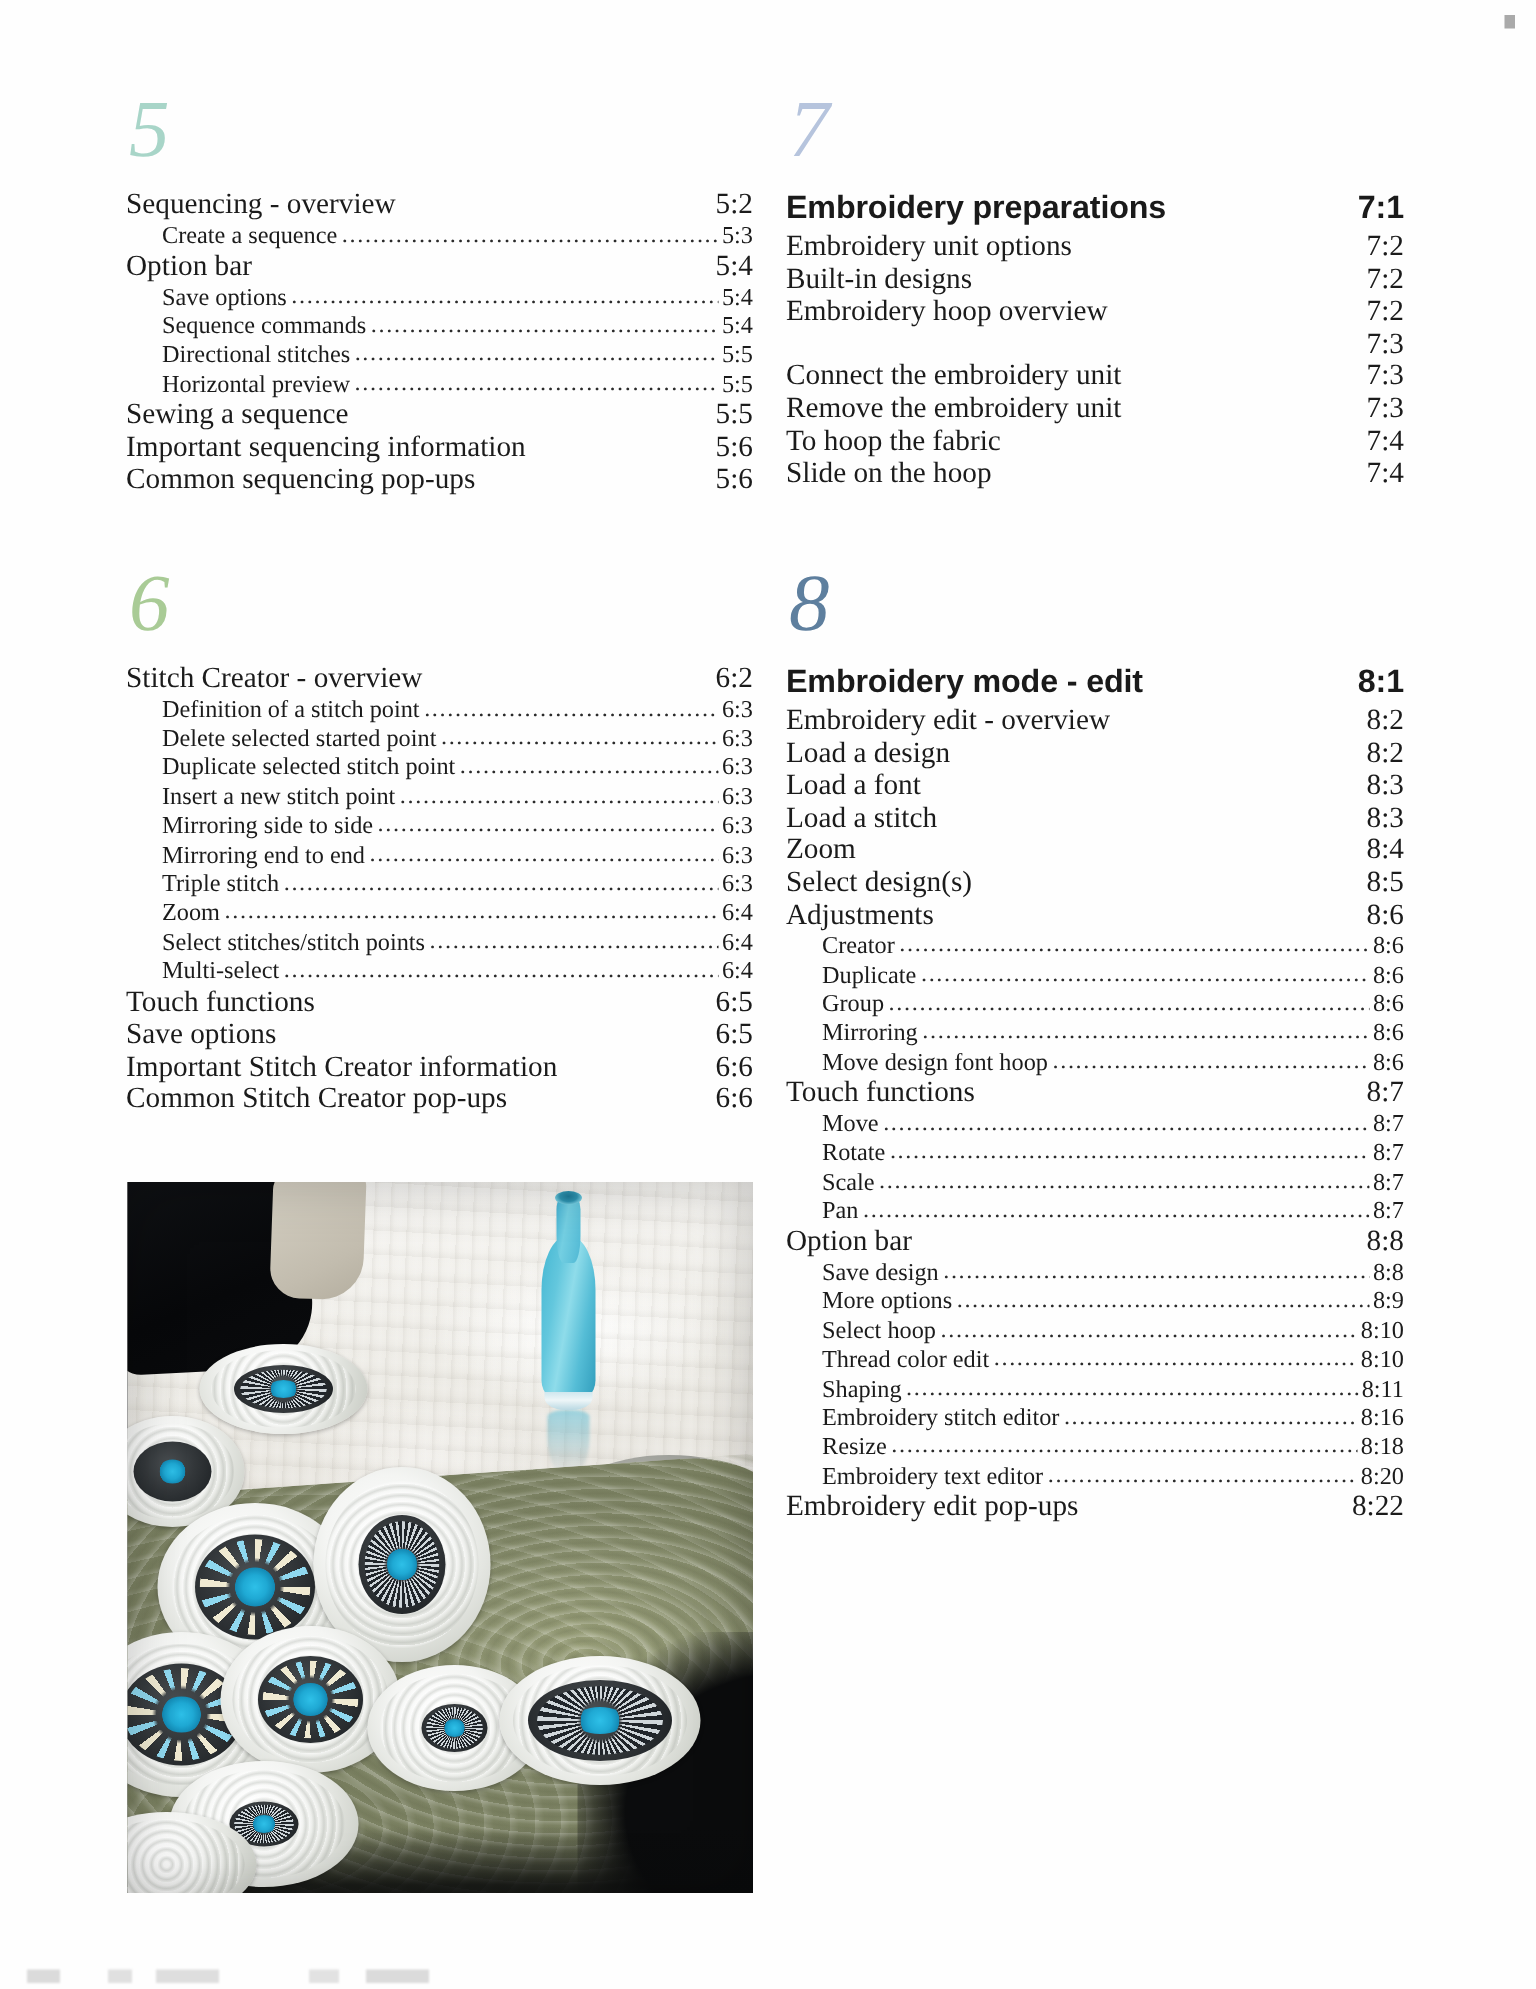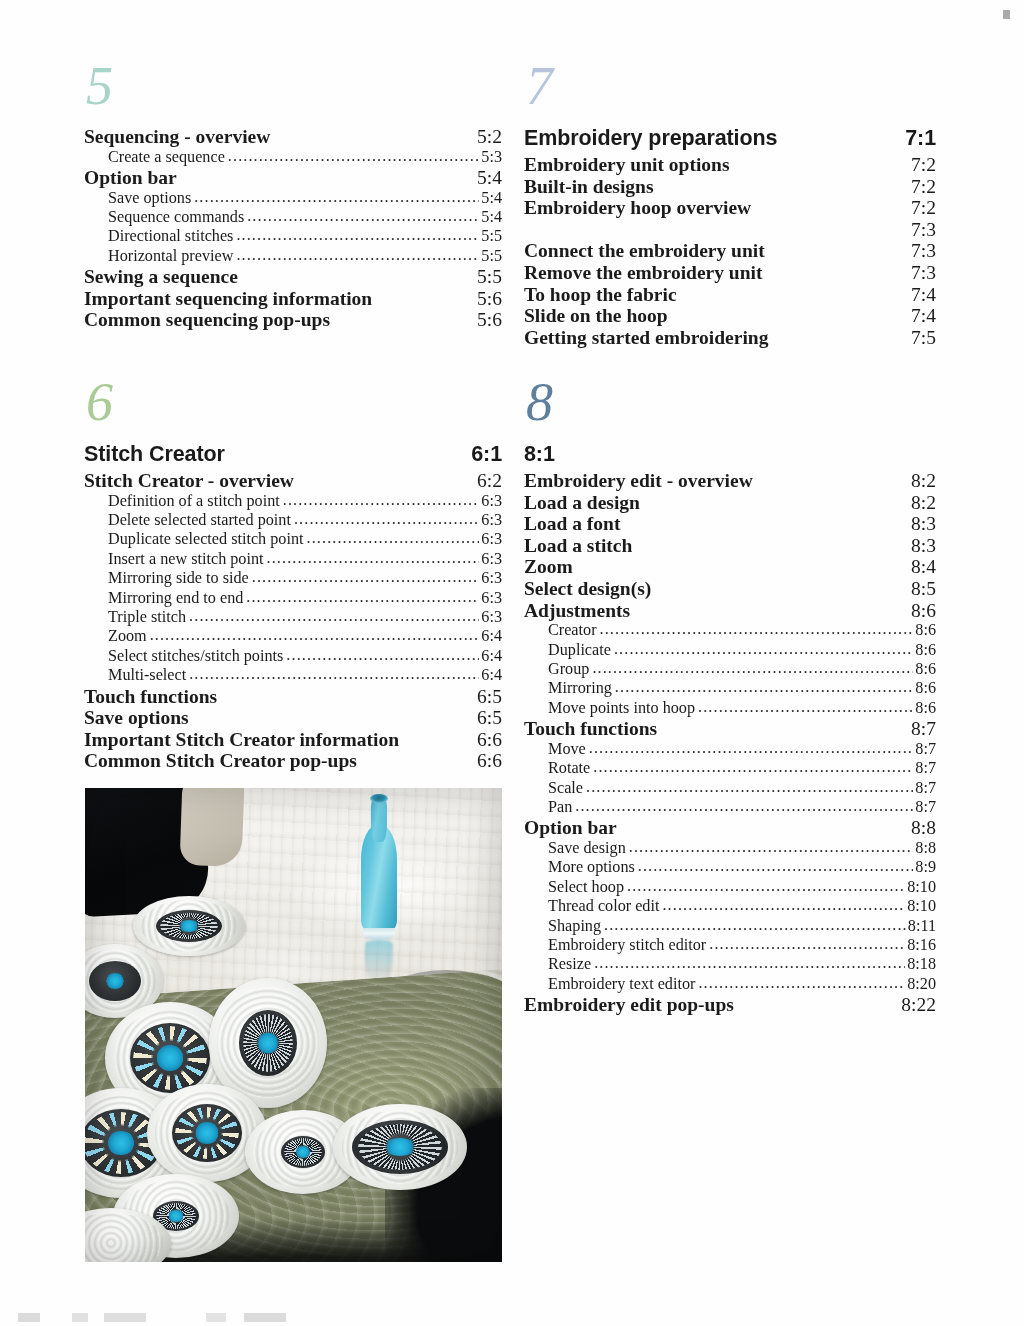--- a/index.html
+++ b/index.html
@@ -76,21 +76,21 @@
 
   .entry .label { white-space: nowrap; }
   .entry .pg { white-space: nowrap; text-align: right; }
 
   
   .entry.lvl1 {
     font-size: 19.5px;
     line-height: 21.6px;
     padding-left: 0;
   }
-  .entry.lvl1 .label { flex: 0 0 auto; font-weight: bold; }
+  .entry.lvl1 .label { flex: 0 0 auto; }
   .entry.lvl1 .spacer { flex: 1 1 auto; }
   .entry.lvl1 .pg { flex: 0 0 auto; }
 
   
   .entry.lvl2 {
     font-size: 16.2px;
     line-height: 19.4px;
     padding-left: 24px;
   }
   .entry.lvl2 .label { flex: 0 0 auto; }
@@ -376,24 +376,20 @@
             <li class="entry lvl1">
               <span class="label">Common sequencing pop-ups</span>
               <span class="spacer"></span>
               <span class="pg">5:6</span>
             </li>
           </ul>
       </div>
 
       <div class="chapter" style="position:absolute; left:0; top:378px; width:418px;">
         <div class="chapter-number" style="color:#a9cb96;">6</div>
-        <div class="chapter-title-row">
-          <span class="ct-name">Stitch Creator</span>
-          <span class="ct-page">6:1</span>
-        </div>
         <ul class="toc-list" id="list-1">
             <li class="entry lvl1">
               <span class="label">Stitch Creator - overview</span>
               <span class="spacer"></span>
               <span class="pg">6:2</span>
             </li>
             <li class="entry lvl2">
               <span class="label">Definition of a stitch point</span>
               <span class="leader">................................................................................................................................................................</span>
               <span class="pg">6:3</span>
@@ -507,31 +503,27 @@
             <li class="entry lvl1">
               <span class="label">To hoop the fabric</span>
               <span class="spacer"></span>
               <span class="pg">7:4</span>
             </li>
             <li class="entry lvl1">
               <span class="label">Slide on the hoop</span>
               <span class="spacer"></span>
               <span class="pg">7:4</span>
             </li>
-            <li class="entry lvl1">
-              <span class="label">Getting started embroidering</span>
-              <span class="spacer"></span>
-              <span class="pg">7:5</span>
-            </li>
           </ul>
       </div>
 
       <div class="chapter" style="position:absolute; left:0; top:378px; width:412px;">
         <div class="chapter-number" style="color:#5e7f9e;">8</div>
         <div class="chapter-title-row">
+          <span class="ct-name">Embroidery mode - edit</span>
           <span class="ct-page">8:1</span>
         </div>
         <ul class="toc-list" id="list-3">
             <li class="entry lvl1">
               <span class="label">Embroidery edit - overview</span>
               <span class="spacer"></span>
               <span class="pg">8:2</span>
             </li>
             <li class="entry lvl1">
               <span class="label">Load a design</span>
@@ -577,21 +569,21 @@
               <span class="label">Group</span>
               <span class="leader">................................................................................................................................................................</span>
               <span class="pg">8:6</span>
             </li>
             <li class="entry lvl2">
               <span class="label">Mirroring</span>
               <span class="leader">................................................................................................................................................................</span>
               <span class="pg">8:6</span>
             </li>
             <li class="entry lvl2">
-              <span class="label">Move points into hoop</span>
+              <span class="label">Move design font hoop</span>
               <span class="leader">................................................................................................................................................................</span>
               <span class="pg">8:6</span>
             </li>
             <li class="entry lvl1">
               <span class="label">Touch functions</span>
               <span class="spacer"></span>
               <span class="pg">8:7</span>
             </li>
             <li class="entry lvl2">
               <span class="label">Move</span>

